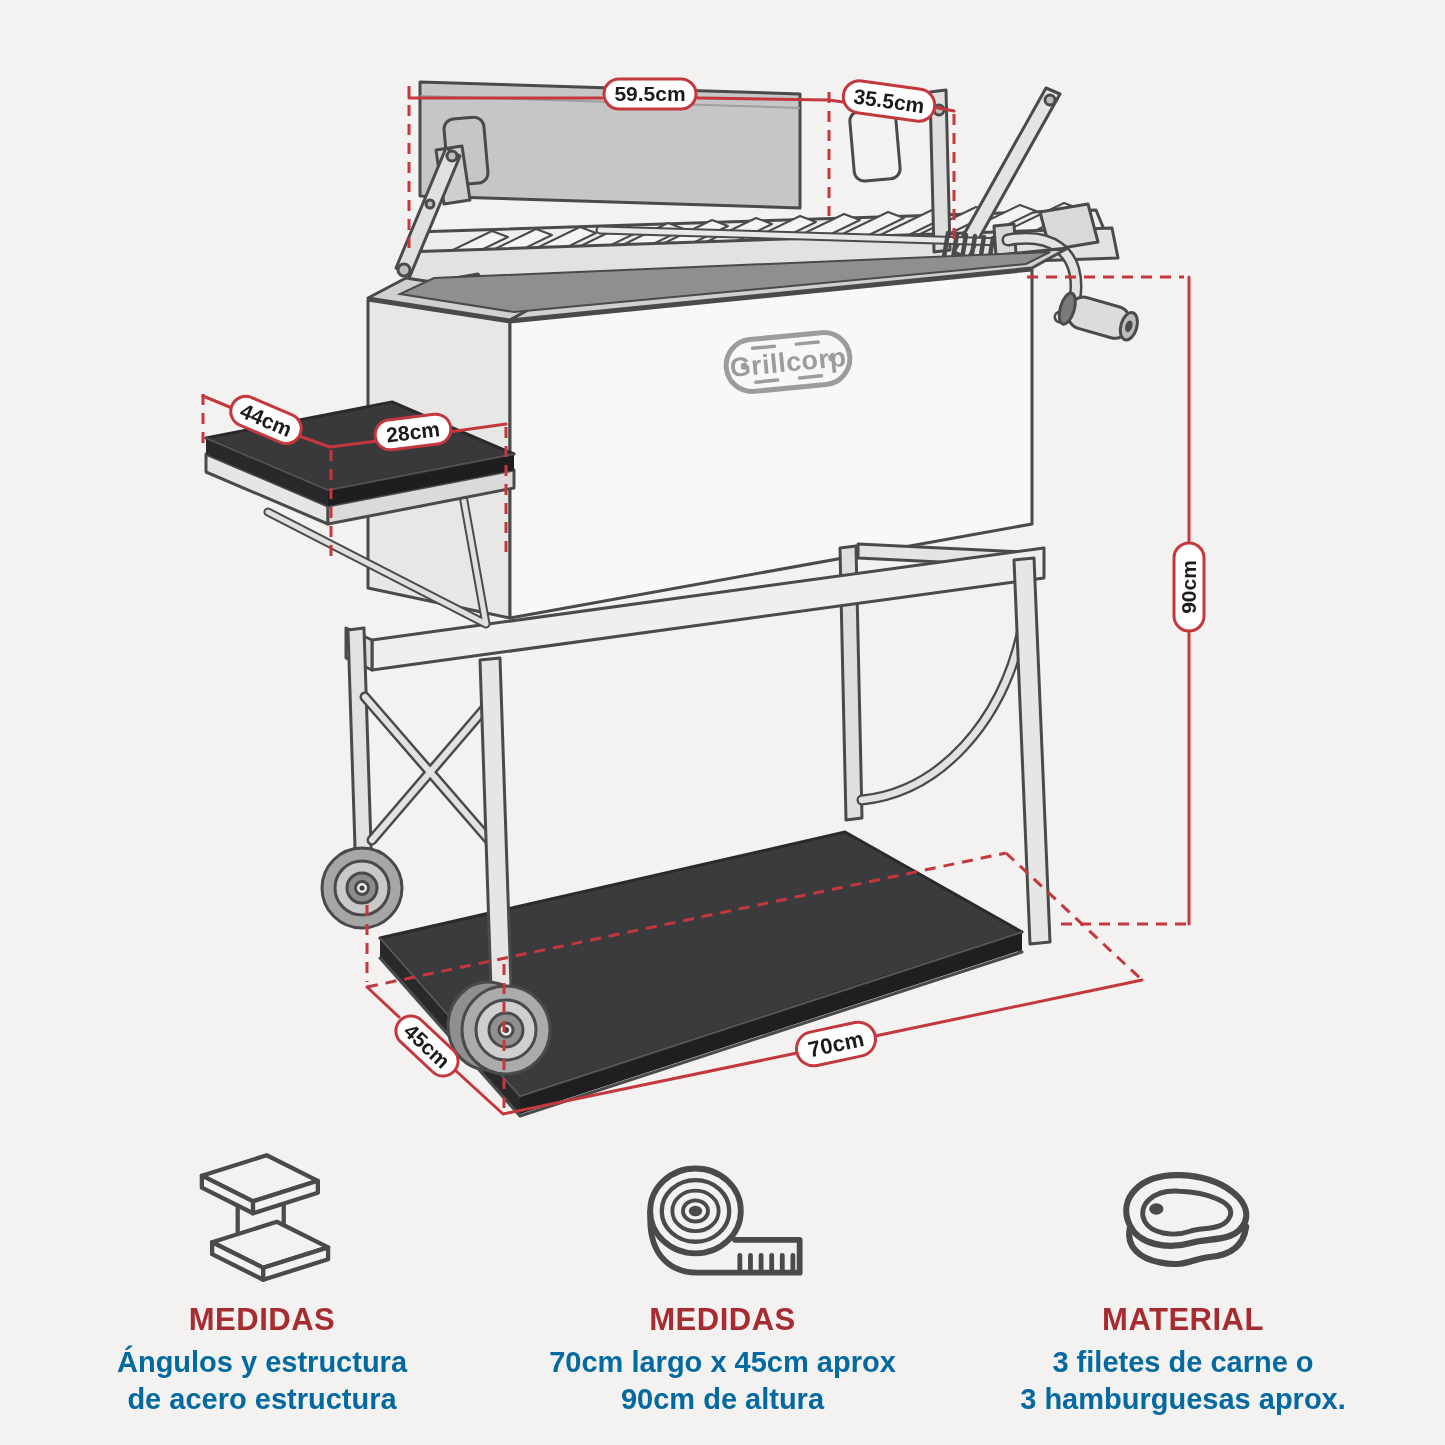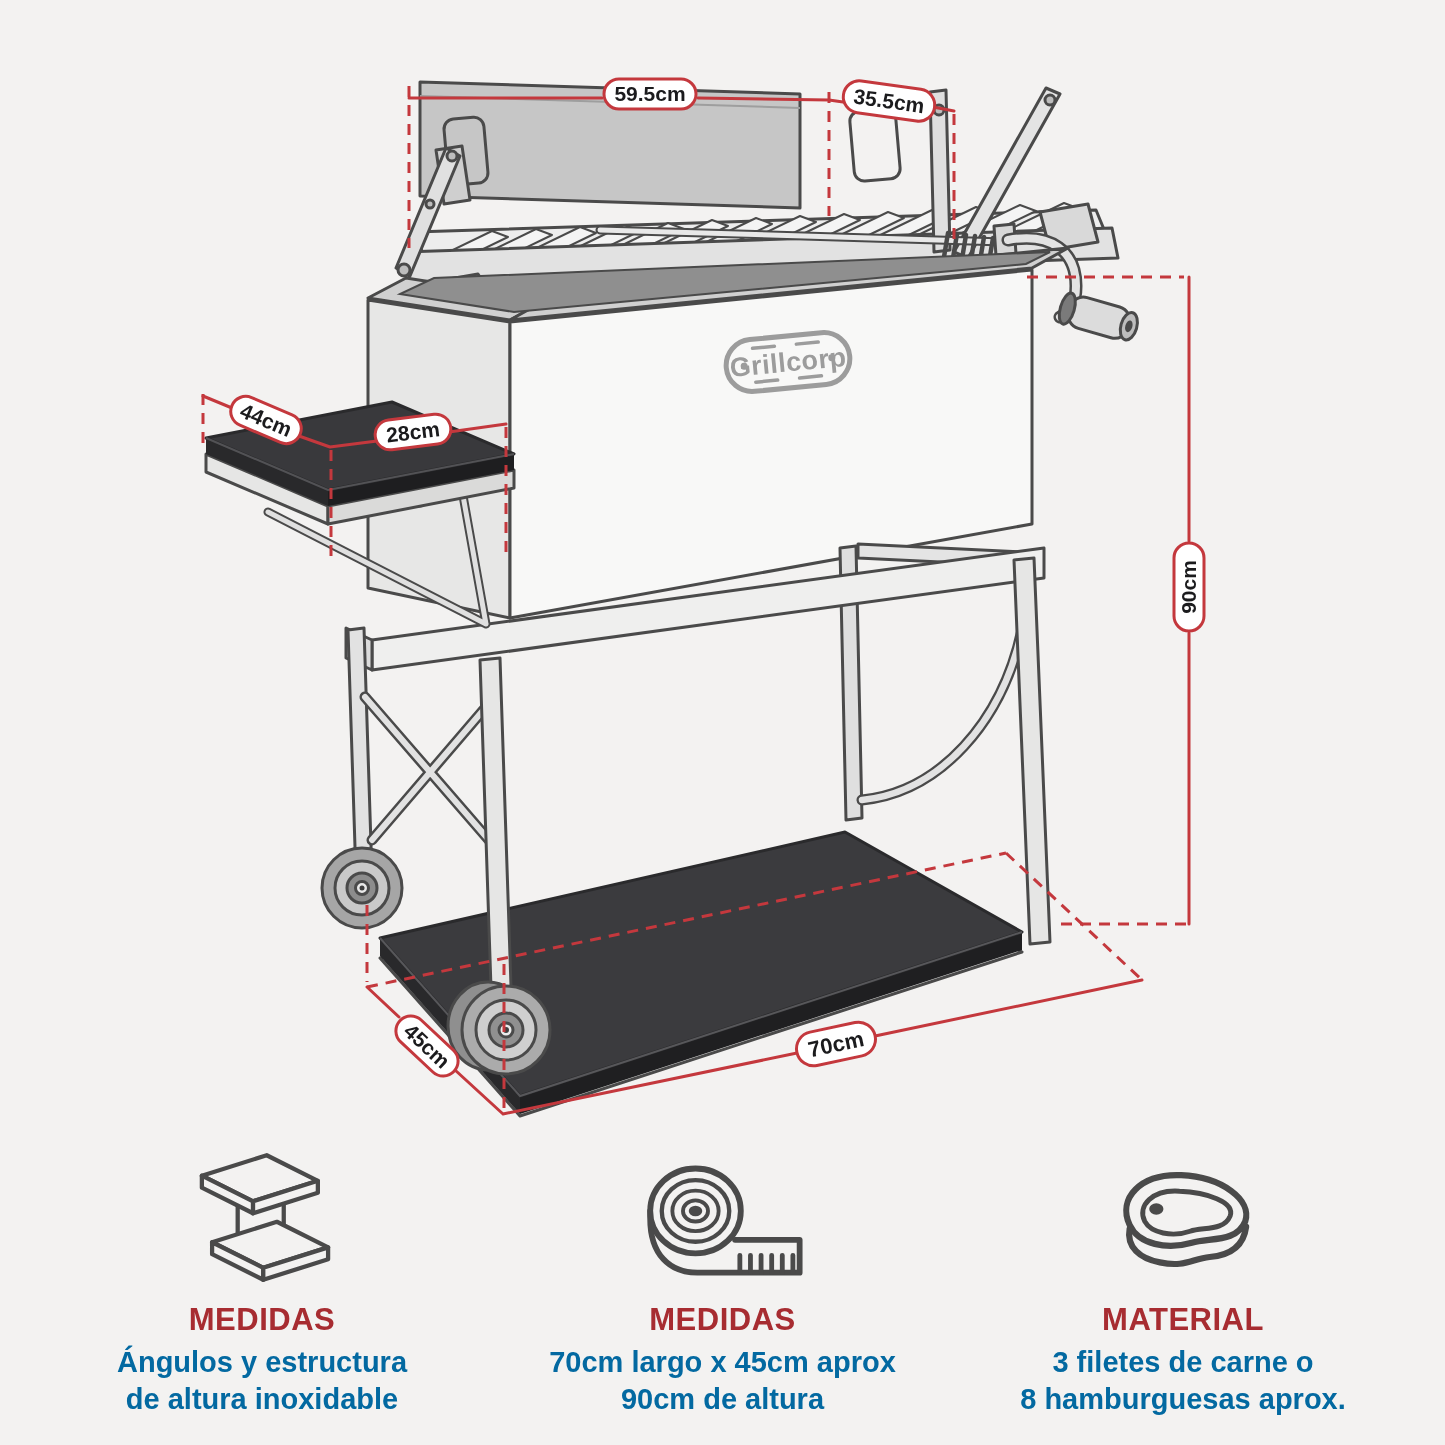--- a/index.html
+++ b/index.html
@@ -206,21 +206,21 @@
             <path d="M22,36 L22,50 L82,80 L82,66 Z"></path>
             <path d="M82,66 L158,42 L158,56 L82,80 Z"></path>
             <path d="M34,114 L110,90 L170,120 L94,144 Z"></path>
             <path d="M34,114 L34,128 L94,158 L94,144 Z"></path>
             <path d="M94,144 L170,120 L170,134 L94,158 Z"></path>
           </g>
         </svg>
       </div>
       <h3>MEDIDAS</h3>
       <p>Ángulos y estructura</p>
-      <p>de altura inoxidable</p>
+      <p>de acero estructura</p>
     </div>
 
     <div class="feature">
       <div class="icon-box">
         <svg width="175" height="135" viewBox="0 0 180 140">
           <g class="ficon">
             <ellipse cx="62" cy="58" rx="47" ry="44" stroke-width="6"></ellipse>
             <ellipse cx="62" cy="58" rx="35" ry="32" stroke-width="4.5" fill="none"></ellipse>
             <ellipse cx="62" cy="58" rx="24" ry="21" stroke-width="4" fill="none"></ellipse>
             <ellipse cx="62" cy="58" rx="13" ry="11" stroke-width="4" fill="none"></ellipse>
@@ -241,17 +241,17 @@
           <g class="ficon">
             <path d="M88,14 C42,12 16,40 30,70 C40,92 72,98 100,90 C120,84 150,90 160,66 C168,42 134,16 88,14 Z" stroke-width="7"></path>
             <path d="M86,32 C56,30 38,48 47,66 C54,79 78,84 98,77 C112,72 136,77 143,60 C149,44 116,33 86,32 Z" stroke-width="5.5" fill="none"></path>
             <ellipse cx="60" cy="52" rx="8" ry="6.5" fill="#4A4A4A" stroke="none"></ellipse>
             <path d="M30,74 C26,95 42,108 64,112 C92,118 100,108 120,106 C142,104 158,95 161,72" fill="none" stroke-width="7"></path>
           </g>
         </svg>
       </div>
       <h3>MATERIAL</h3>
       <p>3 filetes de carne o</p>
-      <p>8 hamburguesas aprox.</p>
+      <p>3 hamburguesas aprox.</p>
     </div>
 
   </div>
 </div>
 
 </body></html>

